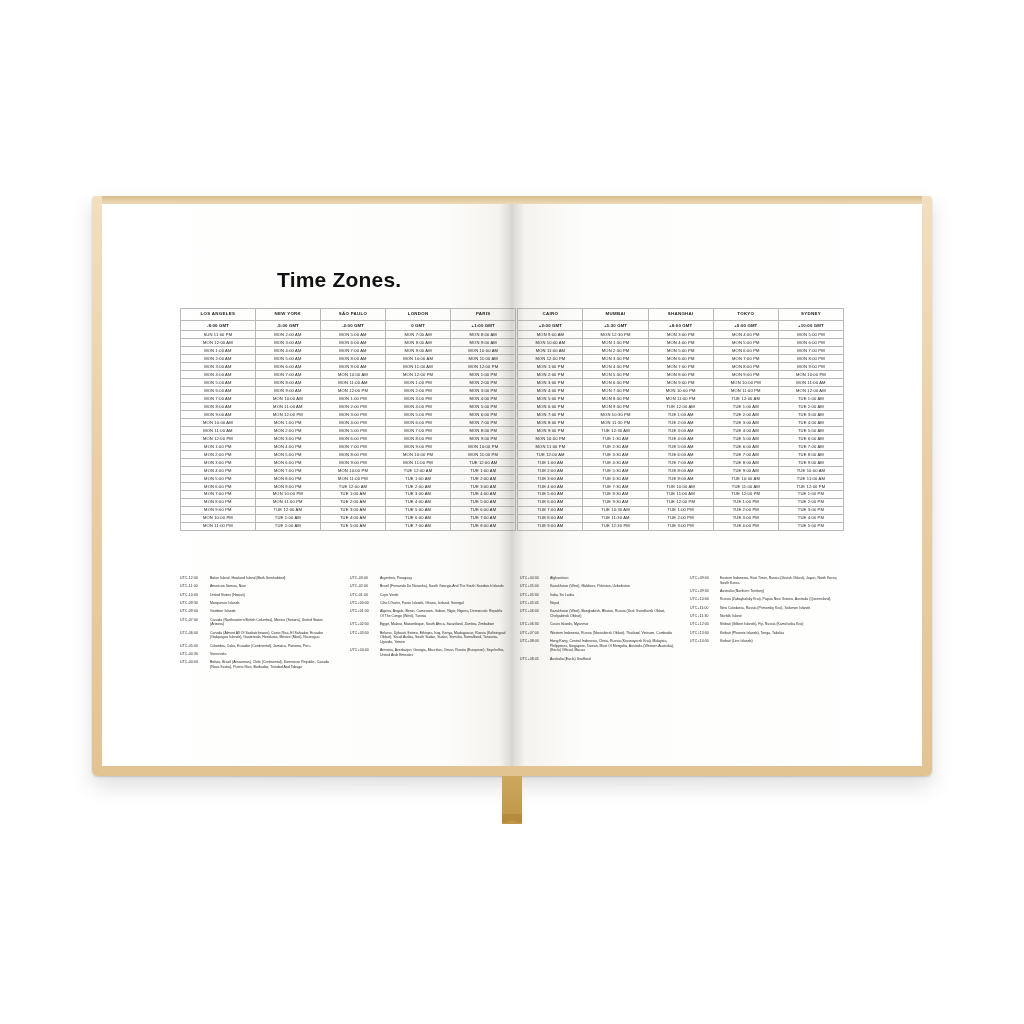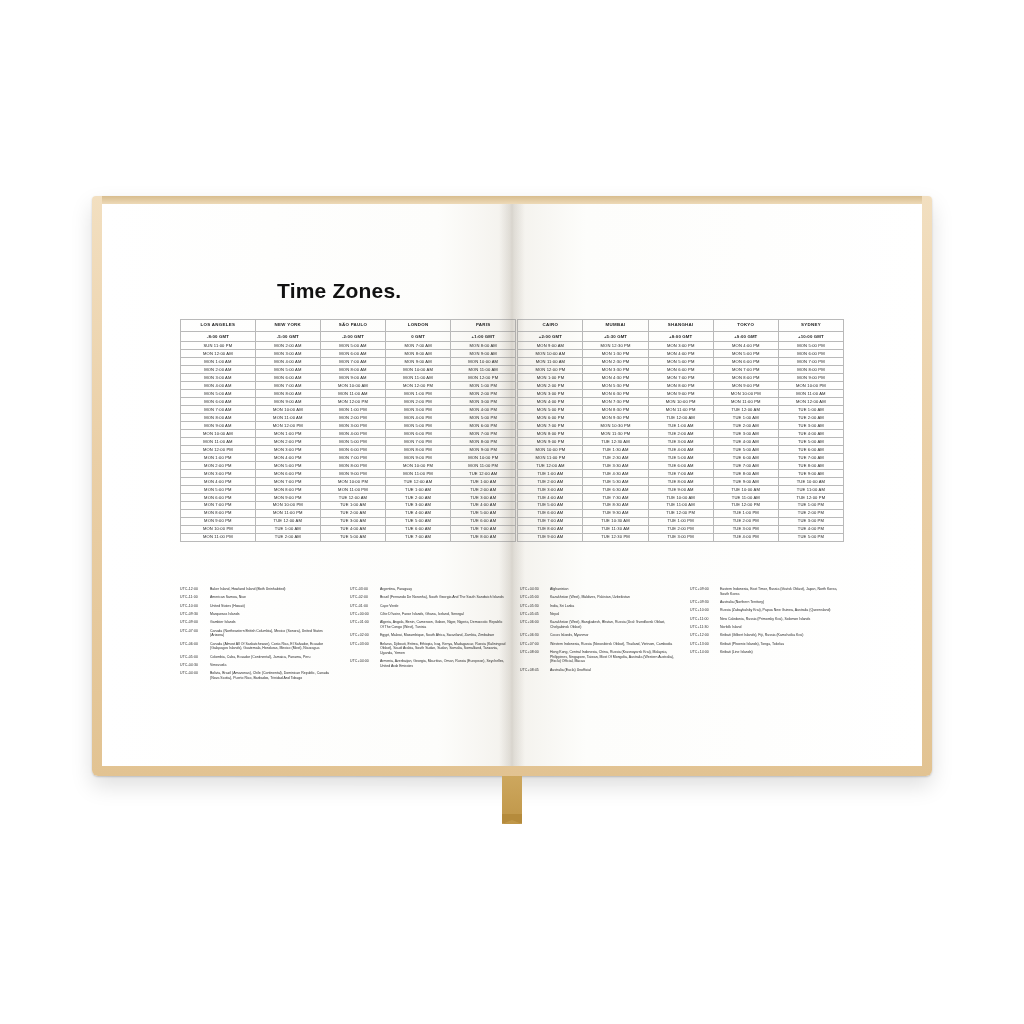--- a/index.html
+++ b/index.html
@@ -100,21 +100,20 @@
     clip-path: polygon(0 0, 100% 0, 100% 100%, 50% 60%, 0 100%);
   }
 
   
   .content {
     position: absolute;
     left: 0; top: 0; right: 0; bottom: 0;
     padding: 0;
     color: #1a1a1a;
     z-index: 2;
-    margin-top: 11px;
   }
   .title {
     position: absolute;
     left: 175px;
     top: 64px;
     font-size: 21px;
     font-weight: bold;
     letter-spacing: 0.2px;
     color: #111;
   }

